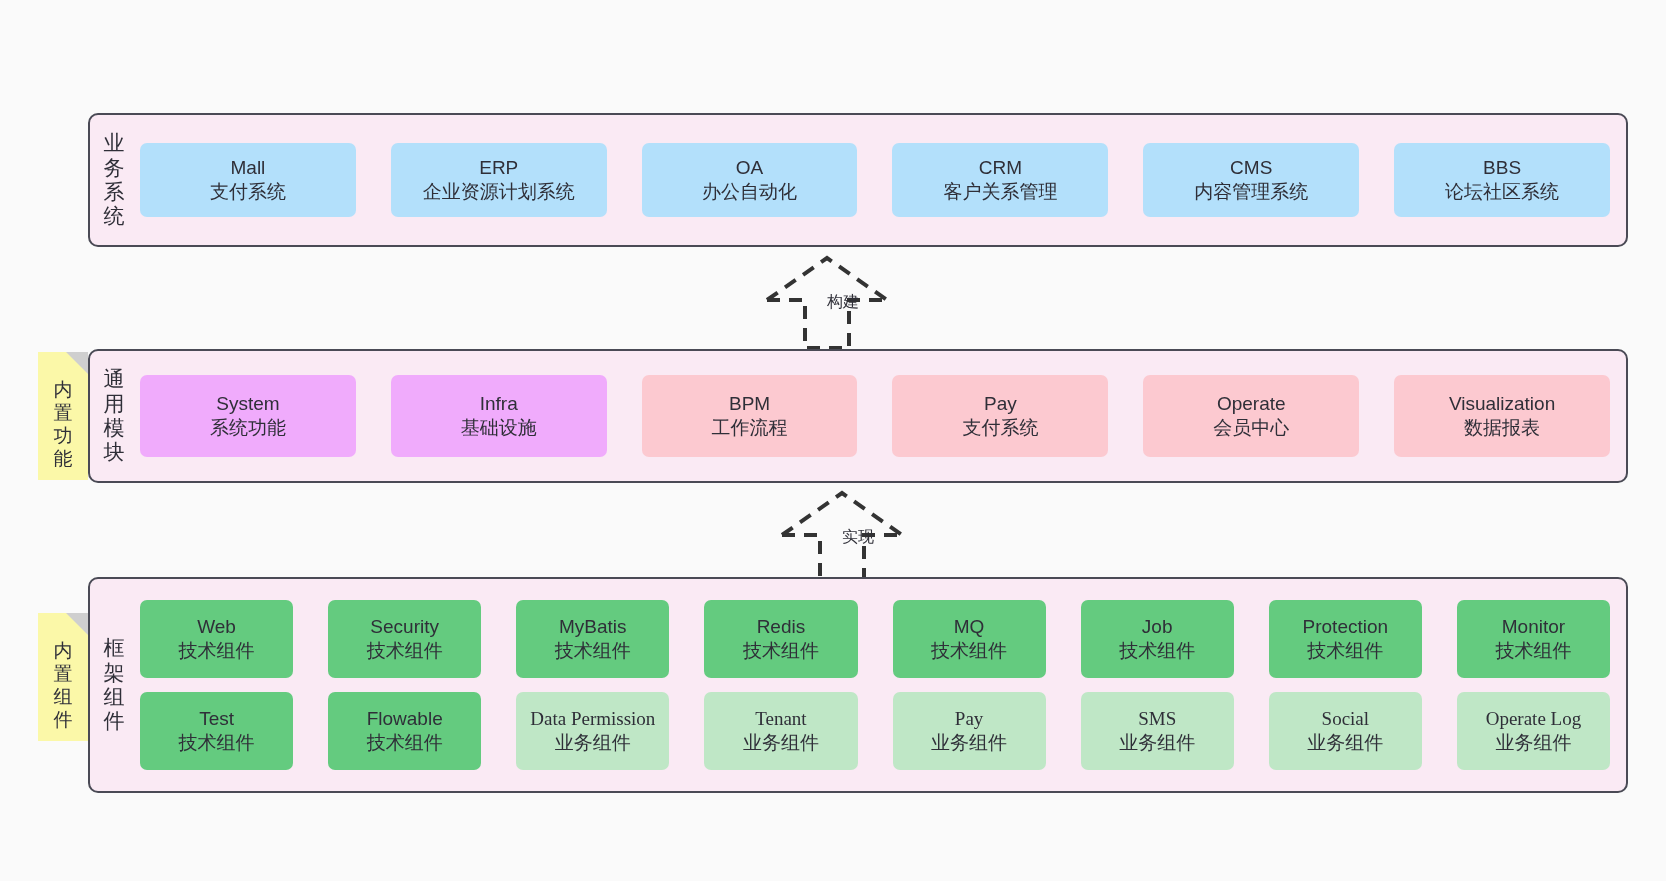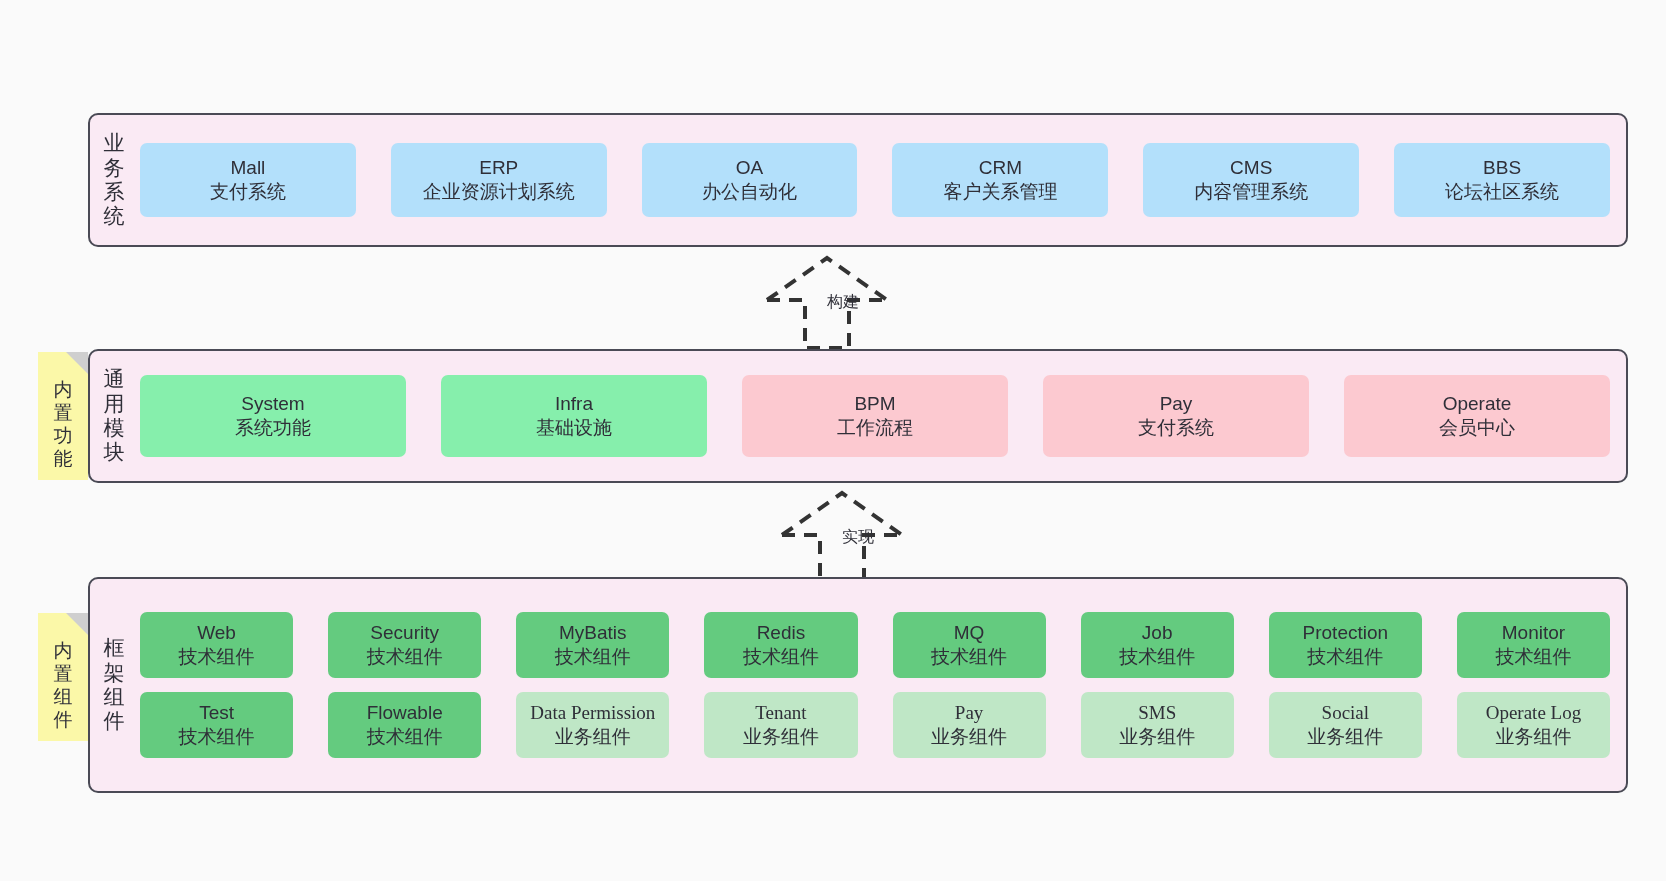--- a/index.html
+++ b/index.html
@@ -77,23 +77,23 @@
   .cell .t1 { display: block; }
   .cell .t2 { display: block; }
 
   
   #layer-business { left: 88px;  top: 113px; width: 1540px; height: 134px; }
   #layer-modules  { left: 88px;  top: 349px; width: 1540px; height: 134px; }
   #layer-framework{ left: 88px;  top: 577px; width: 1540px; height: 216px; }
 
   #layer-business  .cell { height: 74px; background: #b3e0fb; }
   #layer-modules   .cell { height: 82px; }
-  #layer-framework .cell { height: 66px; }
-
-  .c-red        { background: #86efac; }
+  #layer-framework .cell { height: 78px; }
+
+  .c-red        { background: #f0abfc; }
   .c-pink       { background: #fcc9d0; }
   .c-green      { background: #64cb7f; }
   .c-greenlight { background: #bfe7c6; font-family: Liberation Serif, serif; }
 
   
   .sticky {
     position: absolute;
     background: #fbf8a8;
     width: 50px;
     box-sizing: border-box;
@@ -210,20 +210,24 @@
           <span class="t2">工作流程</span>
         </div>
         <div class="cell c-pink">
           <span class="t1">Pay</span>
           <span class="t2">支付系统</span>
         </div>
         <div class="cell c-pink">
           <span class="t1">Operate</span>
           <span class="t2">会员中心</span>
         </div>
+        <div class="cell c-pink">
+          <span class="t1">Visualization</span>
+          <span class="t2">数据报表</span>
+        </div>
       </div>
     </div>
   </div>
 
   <div class="connector" id="connector-impl">
     <svg width="190" height="98" viewBox="0 0 190 98">
       <path d="M 22 48 L 82 6 L 142 48" fill="none" stroke="#333333" stroke-width="4" stroke-dasharray="13,9" stroke-linecap="butt"></path>
       <path d="M 22 48 L 60 48 L 60 96 L 104 96 L 104 48 L 142 48" fill="none" stroke="#333333" stroke-width="4" stroke-dasharray="13,9" stroke-linecap="butt"></path>
     </svg>
     <div class="conn-label">实现</div>

